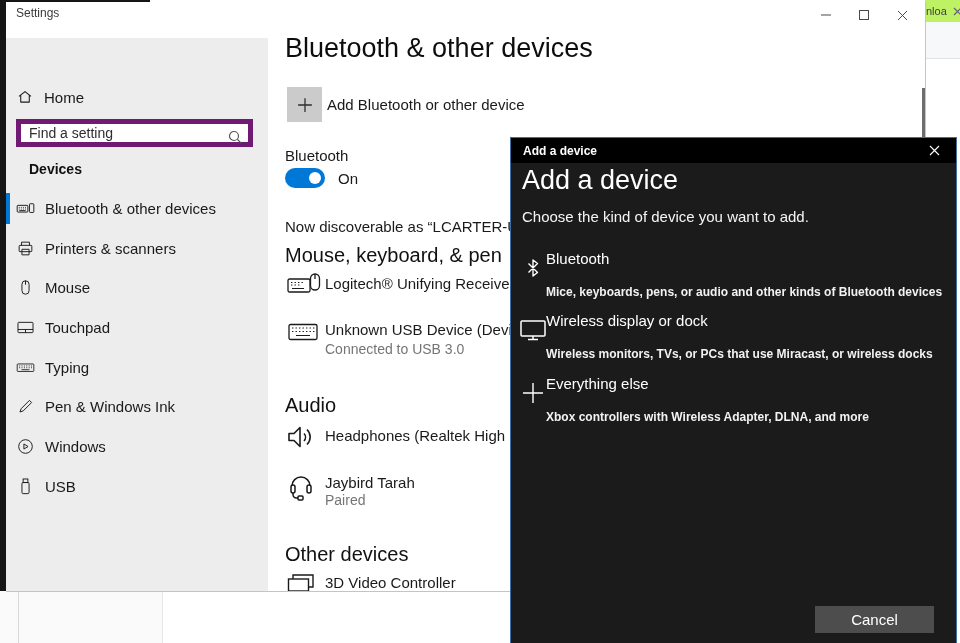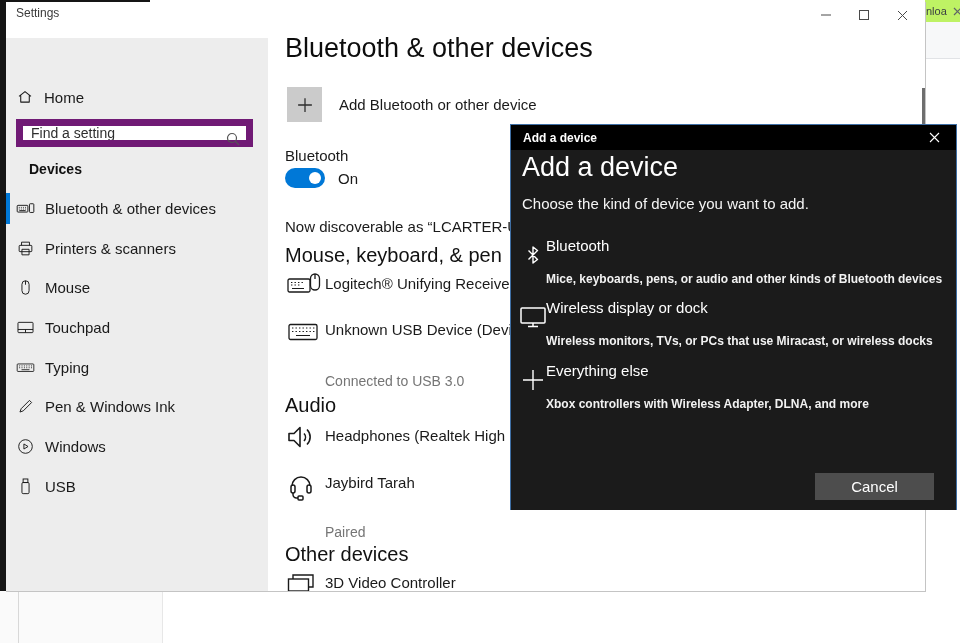--- a/index.html
+++ b/index.html
@@ -21,44 +21,44 @@
 
   
   .win{position:absolute;left:6px;top:2px;width:919px;height:589px;background:#fff;z-index:2;overflow:hidden;
        border-right:1px solid #c4c4c4;border-bottom:1px solid #c4c4c4;}
   .app-title{position:absolute;left:10px;top:4px;font-size:12px;color:#3a3a3a;}
   .controls{position:absolute;top:0;right:4px;display:flex;}
   .ctrl{width:38px;height:26px;display:flex;align-items:center;justify-content:center;color:#4a4a4a;}
 
   .sidebar{position:absolute;left:0;top:0;width:262px;height:100%;background:var(--sidebar-bg,#ededed);margin-top:36px;}
   .home-row{position:absolute;left:10px;top:44px;height:30px;display:flex;align-items:center;gap:10px;font-size:15px;}
-  .searchbox{position:absolute;left:10px;top:81px;width:237px;height:28px;background:#fff;border:7px solid #701a75;box-sizing:border-box;}
+  .searchbox{position:absolute;left:10px;top:81px;width:237px;height:28px;background:#fff;border:5px solid #701a75;box-sizing:border-box;}
   .searchbox input{position:absolute;left:0;top:0;width:100%;height:100%;border:none;outline:none;background:transparent;
                    font-family:inherit;font-size:14px;color:#222;padding:0 26px 0 8px;box-sizing:border-box;}
   .searchbox input::placeholder{color:#2e2e2e;opacity:1;}
   .search-glyph{position:absolute;right:6px;top:6px;color:#555;}
   .side-section{position:absolute;left:10px;top:123px;font-size:14px;font-weight:bold;color:#111;padding-left:13px;}
   .nav{position:absolute;left:0;width:262px;height:39px;display:flex;align-items:center;gap:10px;padding-left:10px;box-sizing:border-box;font-size:15px;}
   .nav .nicon{flex:none;color:#1a1a1a;}
   .sel-bar{position:absolute;left:0;top:4px;width:4px;height:31px;background:var(--accent,#0078d7);}
 
   .content-h1{position:absolute;left:279px;top:31px;font-size:27px;font-weight:400;color:#0d0d0d;white-space:nowrap;}
-  .add-btn{position:absolute;left:281px;top:85px;display:flex;align-items:center;gap:17px;font-size:15px;white-space:nowrap;}
+  .add-btn{position:absolute;left:281px;top:85px;display:flex;align-items:center;gap:5px;font-size:15px;white-space:nowrap;}
   .add-box{width:35px;height:35px;background:#cbcbcb;display:flex;align-items:center;justify-content:center;color:#2e2e2e;flex:none;}
   .lbl{position:absolute;font-size:15px;white-space:nowrap;color:#1a1a1a;}
   .sec-hdr{position:absolute;font-size:20px;color:#111;white-space:nowrap;}
-  .sub{position:absolute;font-size:14px;color:#757575;white-space:nowrap;margin-top:32px;}
+  .sub{position:absolute;font-size:14px;color:#757575;white-space:nowrap;}
   .toggle-row{position:absolute;left:279px;top:166px;display:flex;align-items:center;gap:13px;font-size:15px;}
   .toggle{position:relative;width:40px;height:20px;border-radius:10px;background:var(--accent,#0078d7);flex:none;}
   .knob{position:absolute;right:4px;top:4px;width:12px;height:12px;border-radius:50%;background:#fff;}
   .dev-icon{position:absolute;color:#1a1a1a;}
   .scroll-thumb{position:absolute;left:916px;top:86px;width:3px;height:49px;background:#6e6e6e;}
 
   
-  .dialog{position:absolute;left:510px;top:124px;width:447px;height:386px;background:var(--dialog-bg,#1b1b1b);
+  .dialog{position:absolute;left:510px;top:137px;width:447px;height:506px;background:var(--dialog-bg,#1b1b1b);
           border:1px solid var(--dialog-border,#3f6fa5);border-bottom:none;box-sizing:border-box;z-index:10;color:#fff;}
   .dlg-titlebar{position:absolute;left:0;top:0;right:0;height:25px;background:var(--dialog-titlebar,#000);
                 display:flex;align-items:center;}
   .dlg-title{font-size:12px;font-weight:600;margin-left:12px;color:#fff;}
   .dlg-close{position:absolute;right:6px;top:0;width:32px;height:25px;display:flex;align-items:center;justify-content:center;color:#fff;}
   .dlg-h1{position:absolute;left:11px;top:27px;font-size:27px;font-weight:400;color:#fff;white-space:nowrap;}
   .dlg-sub{position:absolute;left:11px;top:70px;font-size:15px;color:#f5f5f5;white-space:nowrap;}
   .opt{position:absolute;left:0;right:1px;height:56px;display:flex;padding:6px 0 0 9px;box-sizing:border-box;}
   .opt-icon{width:26px;height:40px;display:flex;align-items:center;justify-content:center;flex:none;color:#fff;}
   .opt-text{display:flex;flex-direction:column;padding-top:1px;}

